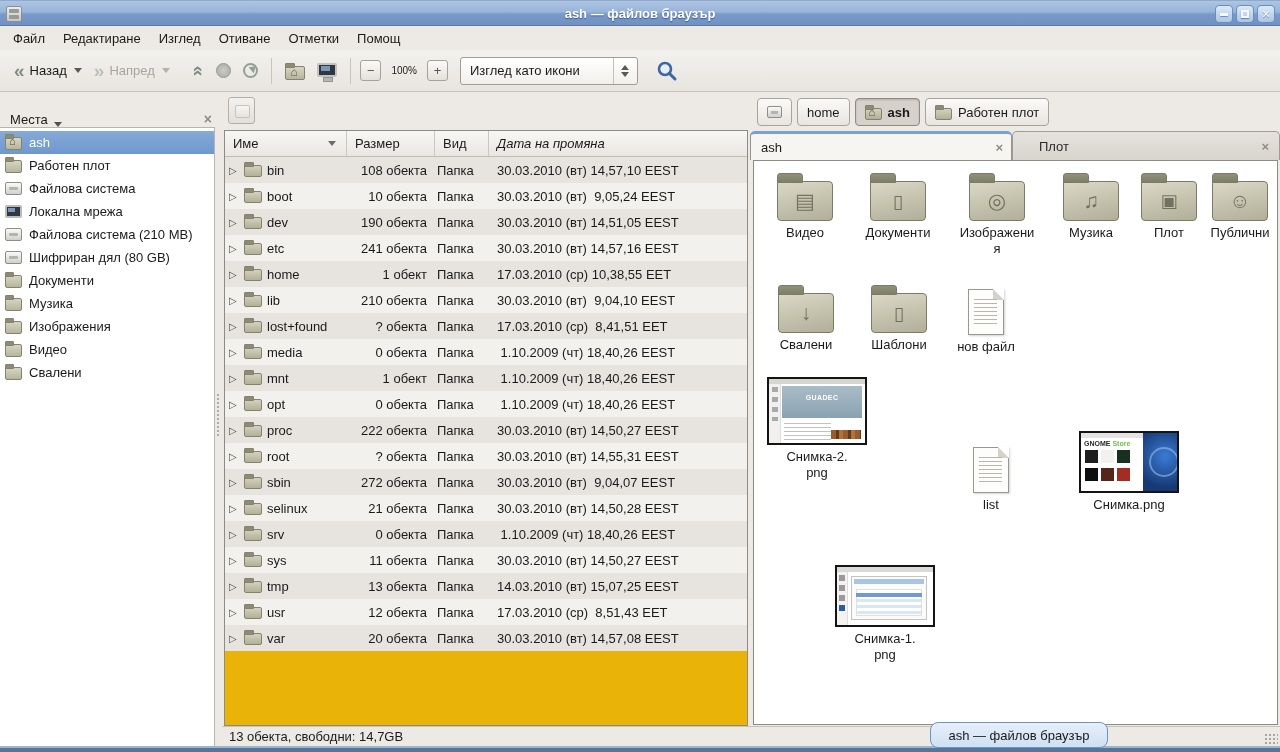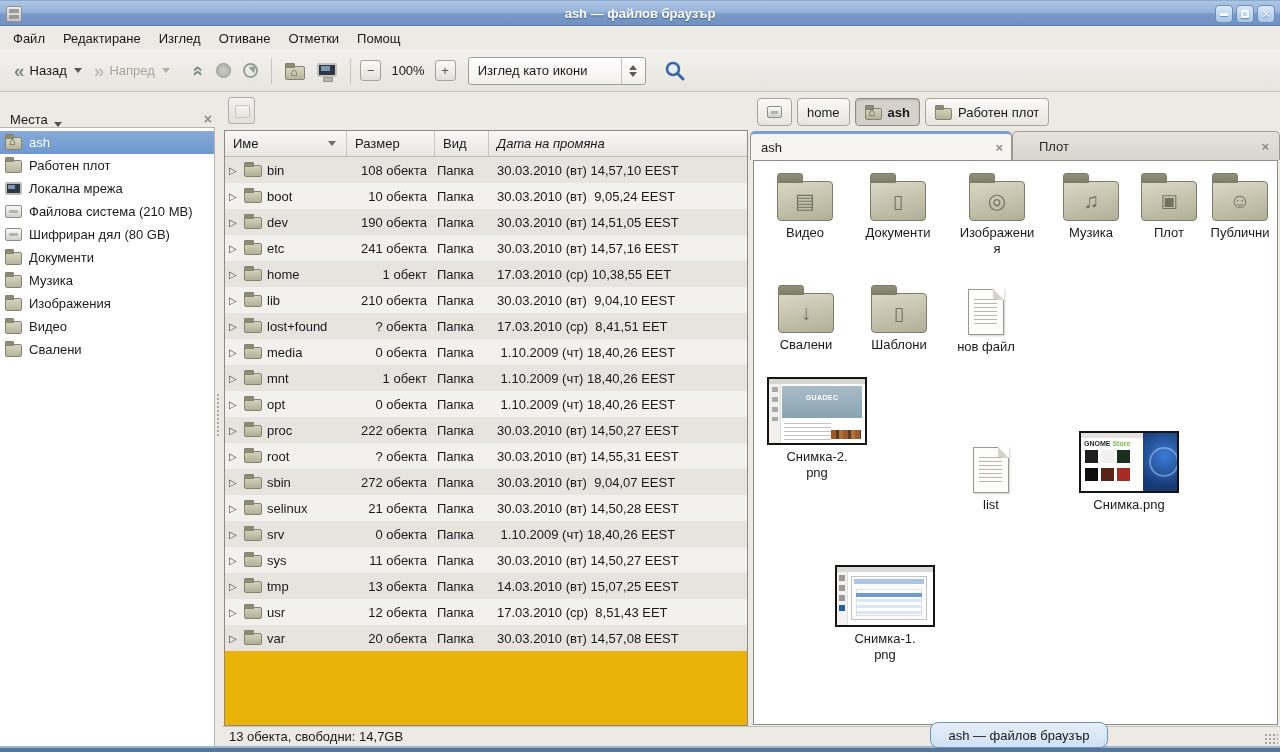--- a/index.html
+++ b/index.html
@@ -50,21 +50,21 @@
     background:linear-gradient(#d8d6c2,#b7b59e); border:1px solid #84836e; border-radius:1px 2px 2px 2px; }
   .mini-home::before { content:""; position:absolute; top:-4px; left:-1px; width:8px; height:3px;
     background:#8c8b76; border:1px solid #84836e; border-radius:1px 1px 0 0; }
   .mini-home::after { content:"⌂"; position:absolute; left:4px; top:-2px; font-size:12px; color:#5f5e4d; }
   .comp-ico { position:relative; width:20px; height:14px; background:#2e3744; border:2px solid #c4c2bd; border-radius:2px; margin-top:-2px; }
   .comp-ico i { position:absolute; left:2px; top:1px; width:9px; height:5px; background:#7e97b5; display:block; }
   .comp-ico::after { content:""; position:absolute; left:4px; bottom:-7px; width:8px; height:3px; background:#b8b6b1; border:1px solid #96948f; }
   .zbtn { width:21px; height:21px; border:1px solid #a6a29a; border-radius:3px;
     background:linear-gradient(#fbfaf8,#e4e1dc); display:flex; align-items:center; justify-content:center;
     font-size:13px; color:#57554f; margin:0 2px; }
-  .zoomlvl { padding:0 8px; font-size:13px; }
+  .zoomlvl { padding:0 8px; font-size:10px; }
   .combo { width:178px; height:28px; margin-left:10px; border:1px solid #a19d95; border-radius:3px;
     background:linear-gradient(#ffffff,#f2f0ec); display:flex; align-items:center; }
   .combo-label { flex:1; padding-left:9px; }
   .combo-spin { width:24px; height:100%; border-left:1px solid #c4c0b8; display:flex; flex-direction:column; align-items:center; justify-content:center; gap:2px; }
   .spin-up { width:0; height:0; border-left:4px solid transparent; border-right:4px solid transparent; border-bottom:5px solid #5a5a55; }
   .spin-dn { width:0; height:0; border-left:4px solid transparent; border-right:4px solid transparent; border-top:5px solid #5a5a55; }
   .search-btn { margin-left:14px; width:30px; height:30px; display:flex; align-items:center; justify-content:center; }
 
   
   .sidebar-header { position:absolute; left:0; top:93px; width:222px; height:34px;
@@ -304,20 +304,24 @@
       <div class="srow" data-selected="true">
         <span class="sideicon" data-icon="home-folder"></span>
         <span>ash</span>
       </div>
 
       <div class="srow">
         <span class="sideicon" data-icon="desktop-folder"></span>
         <span>Работен плот</span>
       </div>
 
+      <div class="srow">
+        <span class="sideicon" data-icon="filesystem-drive"></span>
+        <span>Файлова система</span>
+      </div>
 
       <div class="srow">
         <span class="sideicon" data-icon="local-network"></span>
         <span>Локална мрежа</span>
       </div>
 
       <div class="srow">
         <span class="sideicon" data-icon="filesystem-drive-210"></span>
         <span>Файлова система (210 MB)</span>
       </div>

